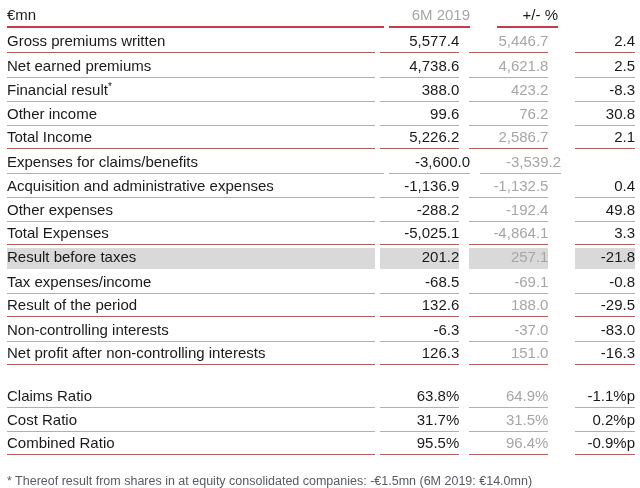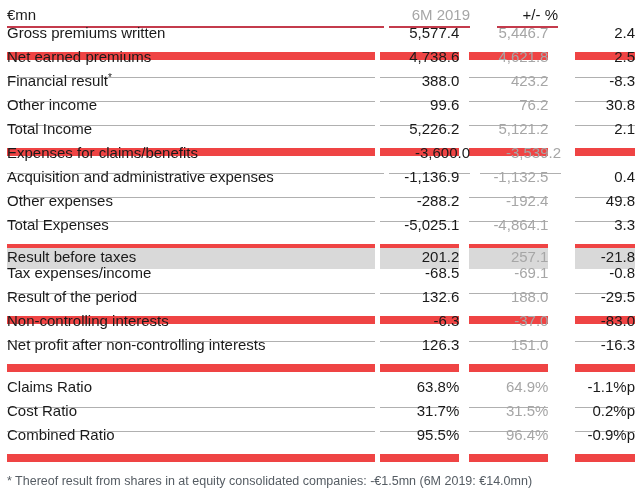--- a/index.html
+++ b/index.html
@@ -21,22 +21,22 @@
   .cell { padding-bottom: 3px; line-height: 18px; white-space: nowrap; overflow: visible; }
   .c-label { width: 377px; margin-right: 5px; text-align: left; }
   .c-2020  { width: 81px;  margin-right: 10px; text-align: right; }
   .c-2019  { width: 81px;  margin-right: 27px; text-align: right; color: #a6a6a6; }
   .c-delta { width: 61px;  text-align: right; }
 
   .bold { font-weight: 400; align-items: center; }
 
   
   .b-red   > .cell { border-bottom: 2px solid #c43b4c; padding-bottom: 2px; }
-  .b-light > .cell { border-bottom: 1px solid #b0b0b0; padding-bottom: 11px; }
-  .b-dark  > .cell { border-bottom: 8px solid #ef4444; padding-bottom: 10px; }
+  .b-light > .cell { border-bottom: 1px solid #b0b0b0; padding-bottom: 2px; }
+  .b-dark  > .cell { border-bottom: 1px solid #ef4444; padding-bottom: 2px; }
 
   .hl > .cell { background: #d9d9d9; }
 
   .sup { font-size: 10px; vertical-align: 5px; line-height: 0; }
 
   .gap-block { height: 18px; }
 
   .footnote {
     margin-top: 18px;
     font-size: 12.5px;
@@ -81,21 +81,21 @@
     <div class="row b-light">
       <div class="cell c-label">Other income</div>
       <div class="cell c-2020">99.6</div>
       <div class="cell c-2019">76.2</div>
       <div class="cell c-delta">30.8</div>
     </div>
 
     <div class="row bold b-dark">
       <div class="cell c-label">Total Income</div>
       <div class="cell c-2020">5,226.2</div>
-      <div class="cell c-2019">5,121.2</div>
+      <div class="cell c-2019">2,586.7</div>
       <div class="cell c-delta">2.1</div>
     </div>
 
     <div class="row b-light">
       <div class="cell c-label">Expenses for claims/benefits</div>
       <div class="cell c-2020">-3,600.0</div>
       <div class="cell c-2019">-3,539.2</div>
     </div>
 
     <div class="row b-light">

